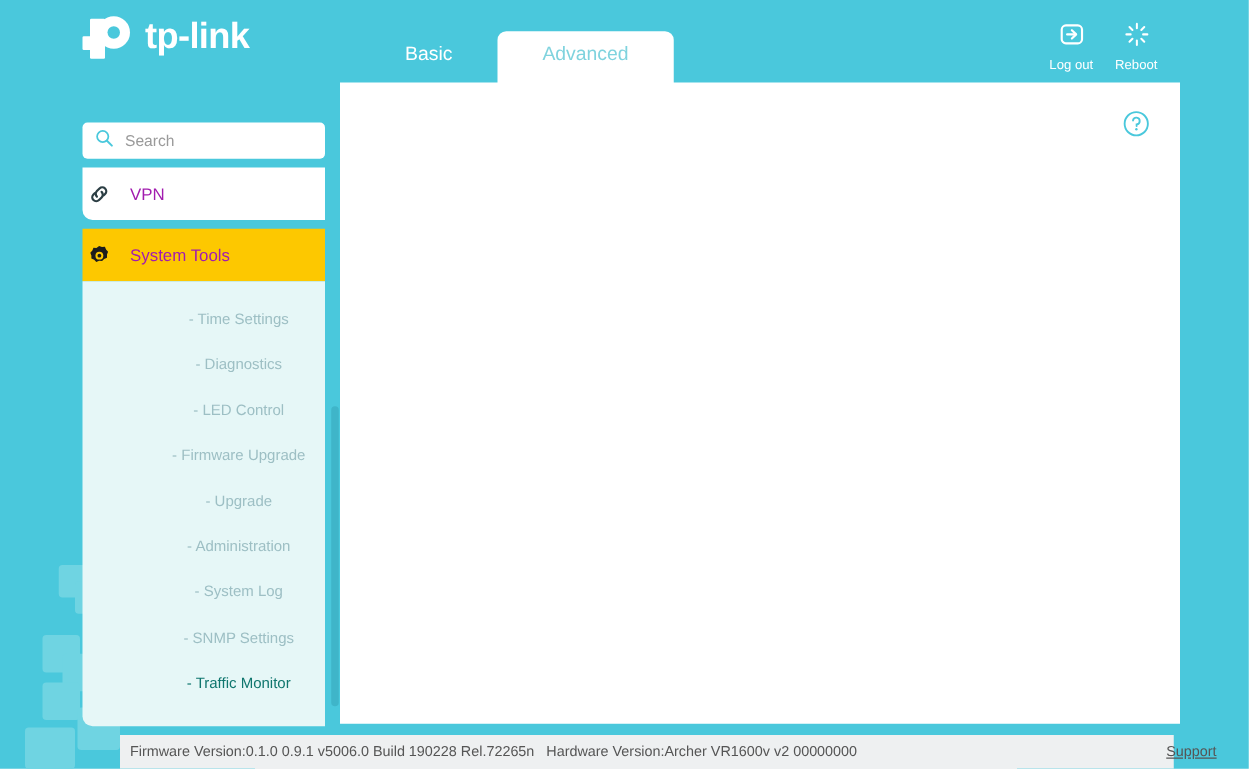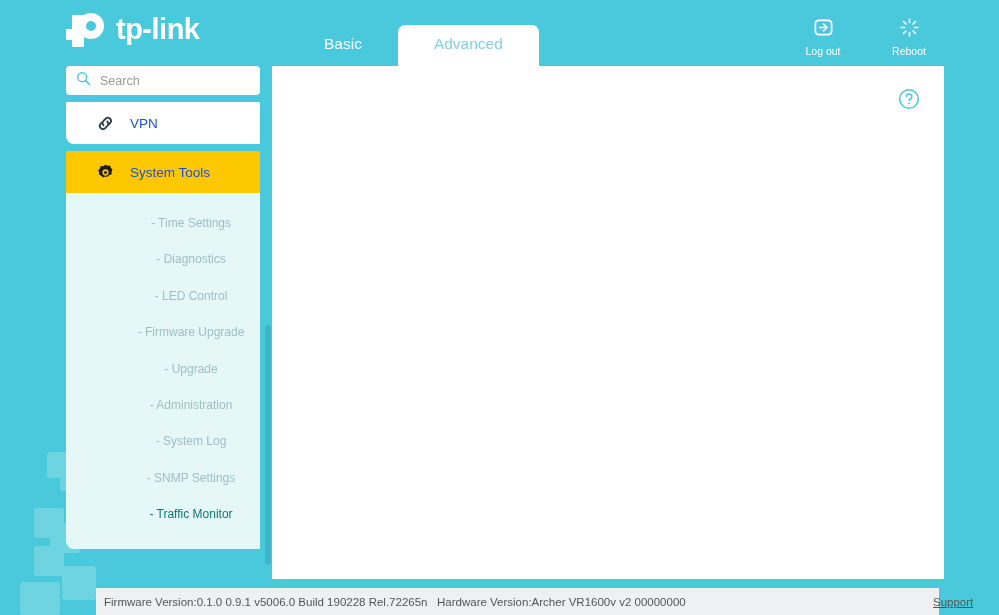--- a/index.html
+++ b/index.html
@@ -49,41 +49,41 @@
   .tabs { position: absolute; left: 288px; top: 25px; display: flex; align-items: flex-start; }
   .tab {
     font-size: 15.5px; color: #ffffff; padding: 11px 36px 14px;
     cursor: pointer; line-height: 1;
   }
   .tab.active {
     background: #ffffff; color: #7fd3de;
     border-radius: 7px 7px 0 0; padding-bottom: 22px; margin-bottom: -8px;
   }
 
-  .header-actions { position: absolute; right: 64px; top: 17px; display: flex; gap: 34px; }
+  .header-actions { position: absolute; right: 64px; top: 17px; display: flex; }
   .ha { display: flex; flex-direction: column; align-items: center; cursor: pointer; width: 52px; }
   .ha-label { color: #ffffff; font-size: 10.5px; margin-top: 3px; }
 
   
   .sidebar { position: absolute; left: 66px; top: 66px; width: 194px; z-index: 4; }
 
   .searchbox {
     height: 29px; background: #ffffff; border-radius: 4px;
-    display: flex; align-items: center; padding: 14px 10px; position: relative;
+    display: flex; align-items: center; padding: 14px 10px; position: relative; margin-top: 32px;
   }
   .search-input {
     border: none; outline: none; flex: 1; font-size: 12.5px;
     color: #555; font-family: "Liberation Sans", sans-serif; margin-left: 9px;
     background: transparent;
   }
   .search-input::placeholder { color: #9a9a9a; }
 
   .nav-item {
     background: #ffffff; height: 42px; display: flex; align-items: center;
-    padding-left: 26px; cursor: pointer; font-size: 13.5px; color: #1d4ed8;
+    cursor: pointer; font-size: 13.5px; color: #a21caf;
     margin-top: 7px; position: relative;
   }
   .nav-item.rounded-bl { border-radius: 0 0 0 8px; }
   .nav-item.active { background: #fdc800; }
   .nav-icon { width: 26px; display: flex; align-items: center; justify-content: center; }
   .nav-label { margin-left: 12px; }
 
   .submenu {
     background: #e6f7f7; padding: 12px 0 16px 0;
     border-radius: 0 0 0 8px; position: relative;

